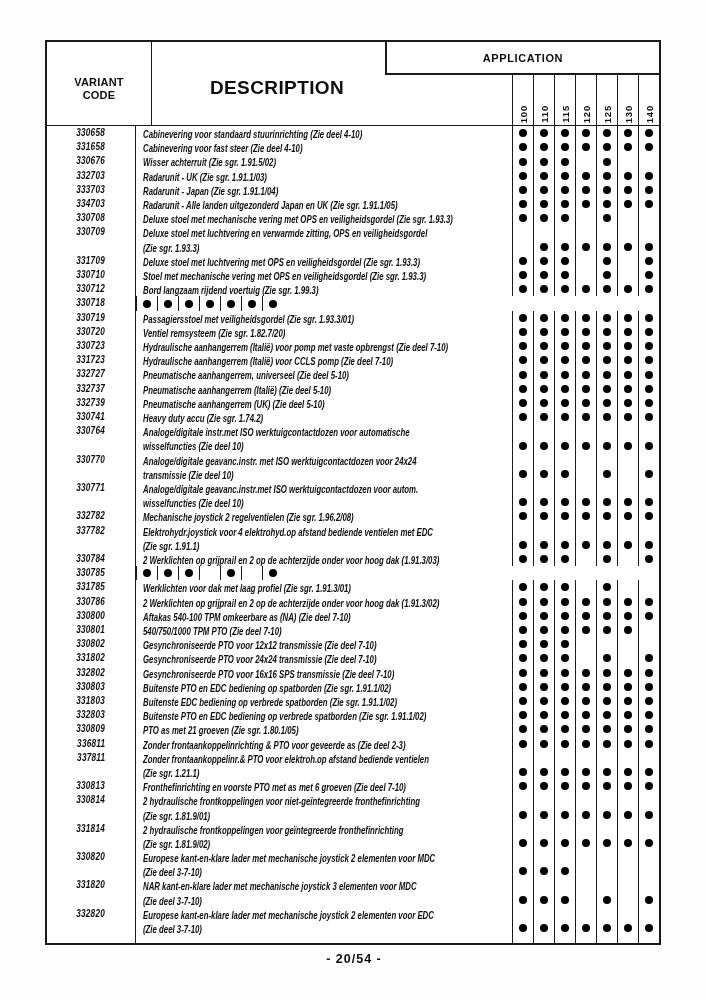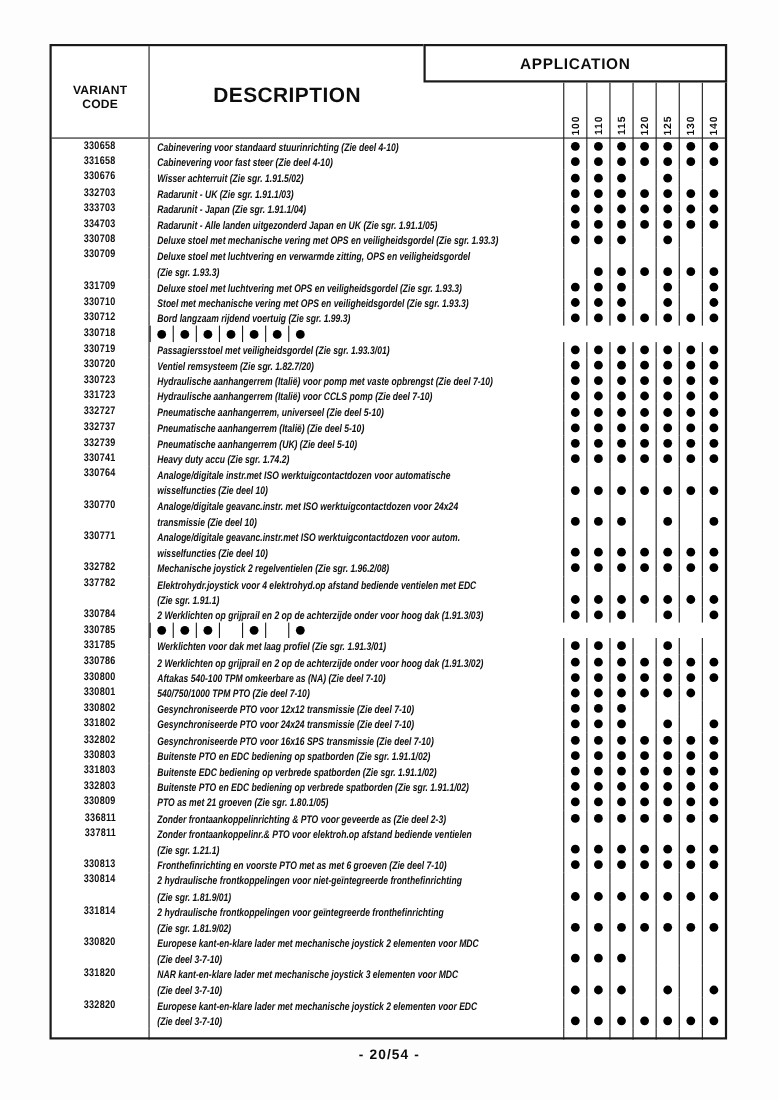--- a/index.html
+++ b/index.html
@@ -9,58 +9,58 @@
     background: #fdfdfd; margin: 0 auto; overflow: hidden;
     font-family: "Liberation Sans", sans-serif; color: #0d0d0d;
   }
   .vtable {
     position: absolute; left: 45px; top: 40px; width: 616px; height: 905px;
     border: 2px solid #1a1a1a; background: #fff;
   }
   
   .thead { position: relative; height: 84px; border-bottom: 1.5px solid #1a1a1a; display: flex; }
   .variant-head {
-    width: 89px; border-right: 1.4px solid #1a1a1a; height: 100%;
+    width: 105px; border-right: 1.4px solid #1a1a1a; height: 100%;
     display: flex; align-items: center; justify-content: center;
   }
   .variant-head span {
     display: block; width: 58px; text-align: center;
     font-size: 11px; font-weight: bold; line-height: 13px; letter-spacing: 0.2px;
     padding-top: 10px;
   }
   .desc-head { flex: 1; height: 100%; }
   .desc-head .dlabel {
     width: 250px; text-align: center; padding-top: 35px;
     font-size: 19px; font-weight: bold; letter-spacing: 0.4px;
   }
   .app-box {
     position: absolute; top: -2px; right: -2px; left: 338px; height: 35px;
     border: 2px solid #1a1a1a; background: #fff; z-index: 3;
     display: flex; align-items: center; justify-content: center;
-    font-size: 14px; font-weight: bold; letter-spacing: 0.6px;
+    font-size: 11px; font-weight: bold; letter-spacing: 0.6px;
   }
   .app-cols {
     position: absolute; top: 33px; right: 0; width: 147px; height: 51px;
     display: flex; z-index: 2;
   }
   .app-col {
     width: 21px; border-left: 1.4px solid #1a1a1a;
     display: flex; align-items: flex-end; justify-content: center; padding-bottom: 3px;
   }
   .app-col span {
     writing-mode: vertical-rl; transform: rotate(180deg);
     font-size: 9.5px; font-weight: bold; letter-spacing: 0.8px;
   }
   
   .tbody { position: relative; height: 819px; display: flex; flex-direction: column; }
   .trow { display: flex; width: 100%; }
   .trow.filler { flex: 1; }
   .code-cell {
     width: 89px; border-right: 1.4px solid #1a1a1a; flex-shrink: 0;
-    text-align: center; font-size: 10px; font-weight: bold; line-height: 14.2px;
+    text-align: center; font-size: 10px; font-weight: bold; line-height: 14.2px; font-style: italic;
   }
   .code-cell span { display: inline-block; transform: scaleX(0.82); letter-spacing: 0.3px; }
   .desc-cell { width: 376px; flex-shrink: 0; padding-left: 7px; overflow: hidden; }
   .dline { height: 14.2px; line-height: 14.3px; white-space: nowrap; font-style: italic; }
   .dline span {
     display: inline-block; transform: scaleX(0.78); transform-origin: 0 50%;
     font-size: 10px; font-weight: bold;
   }
   .dot-cell {
     width: 21px; flex-shrink: 0; border-left: 1.4px solid #1a1a1a;

